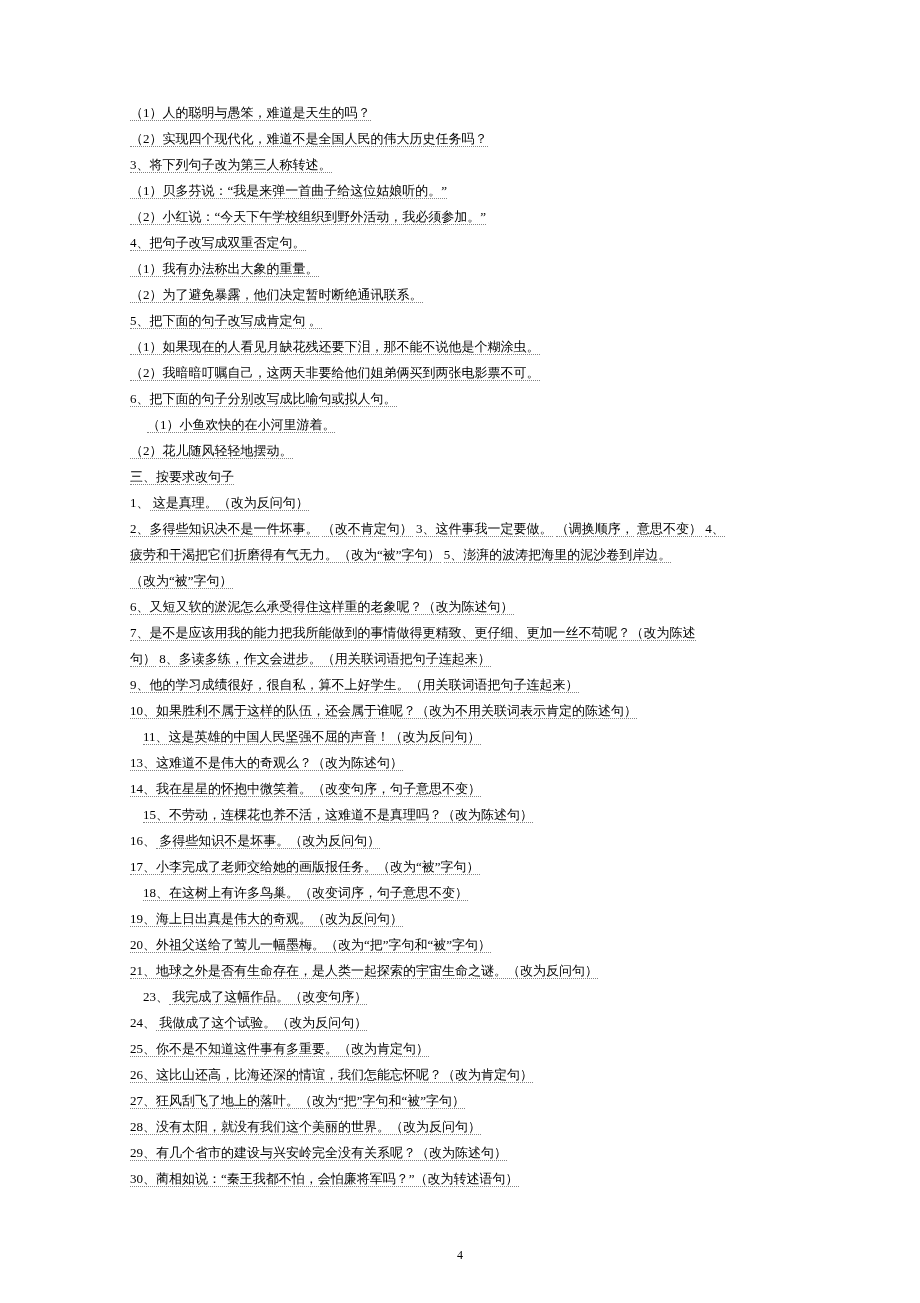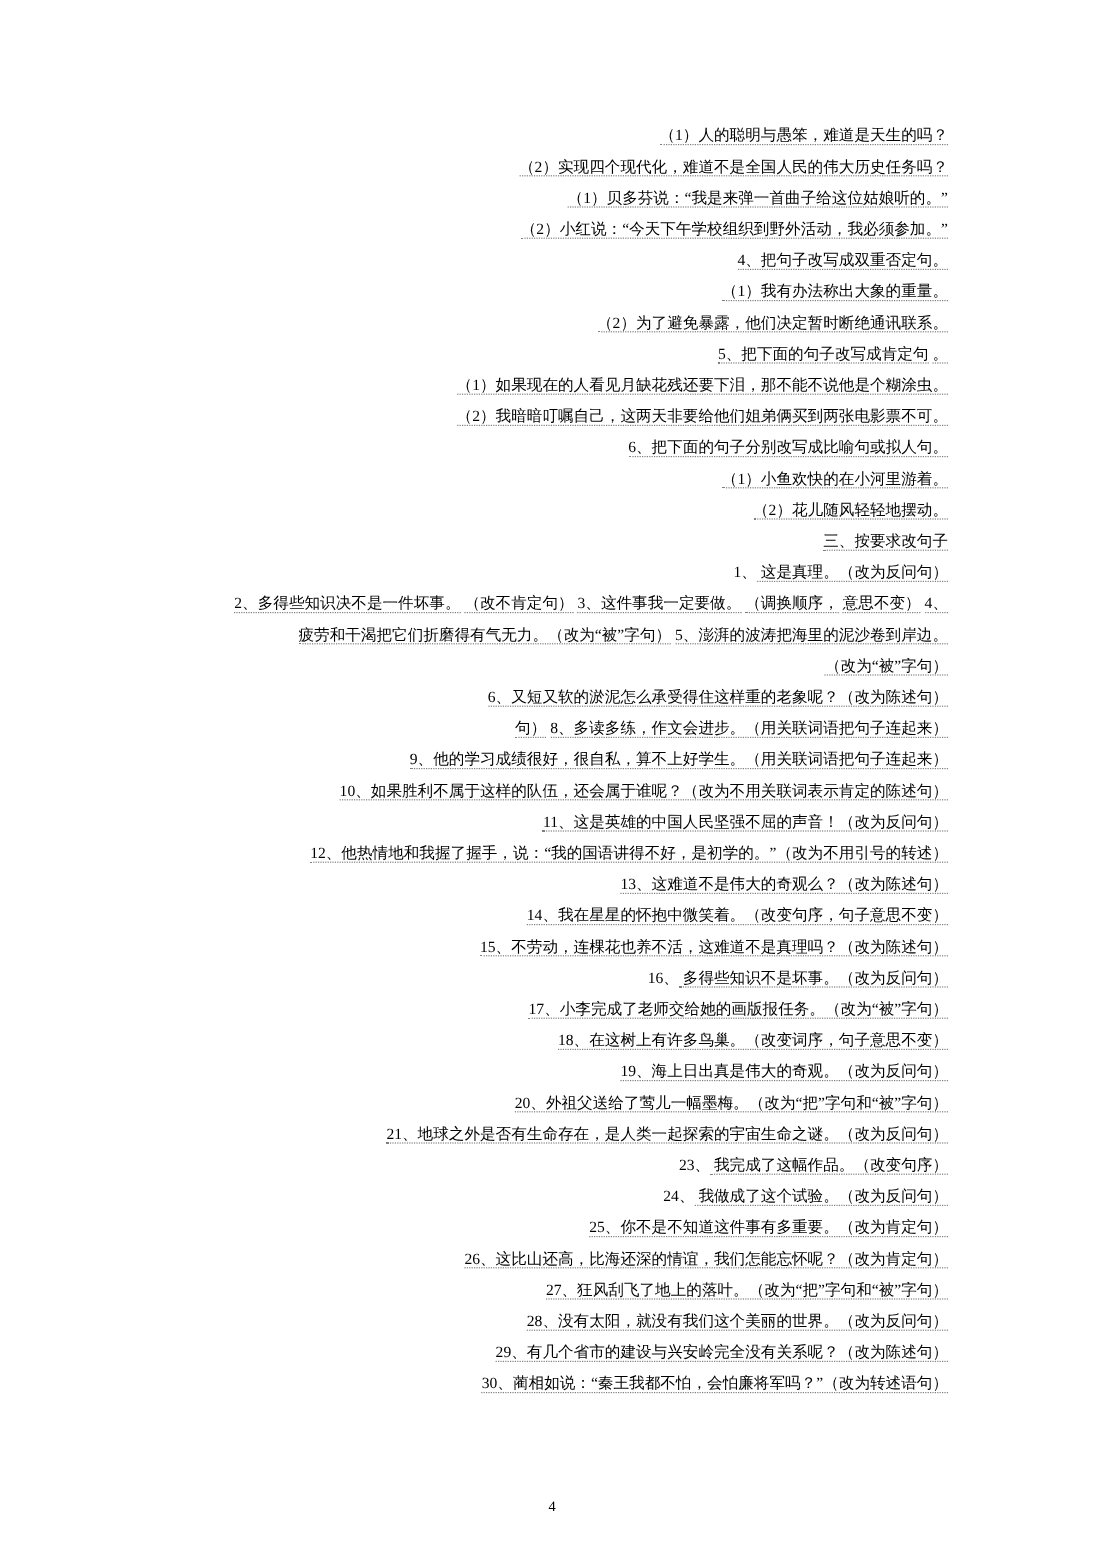--- a/index.html
+++ b/index.html
@@ -14,21 +14,20 @@
   .page {
     width: 920px;
     min-height: 1303px;
     padding: 100px 130px 40px 130px;
     box-sizing: border-box;
     position: relative;
   }
   .line {
     white-space: normal;
     word-break: break-all;
-    text-align: right;
   }
   .seg {
     display: inline;
   }
   .underline {
     border-bottom: 1px dotted rgba(0,0,0,0.5);
   }
   .indent-1 { padding-left: 1em; }
   .indent-2 { padding-left: 1.3em; }
   .page-num {
@@ -39,42 +38,43 @@
     font-size: 12px;
   }
 </style>
 </head>
 <body>
 
 <div class="page">
   <div id="content">
       <div class="line"><span class="seg underline">（1）人的聪明与愚笨，难道是天生的吗？</span></div>
       <div class="line"><span class="seg underline">（2）实现四个现代化，难道不是全国人民的伟大历史任务吗？</span></div>
+      <div class="line"><span class="seg underline">3、将下列句子改为第三人称转述。</span></div>
       <div class="line"><span class="seg underline">（1）贝多芬说：“我是来弹一首曲子给这位姑娘听的。”</span></div>
       <div class="line"><span class="seg underline">（2）小红说：“今天下午学校组织到野外活动，我必须参加。”</span></div>
       <div class="line"><span class="seg underline">4、把句子改写成双重否定句。</span></div>
       <div class="line"><span class="seg underline">（1）我有办法称出大象的重量。</span></div>
       <div class="line"><span class="seg underline">（2）为了避免暴露，他们决定暂时断绝通讯联系。</span></div>
       <div class="line"><span class="seg underline">5、把下面的句子改写成肯定句</span><span class="seg">      </span><span class="seg underline">。</span></div>
       <div class="line"><span class="seg underline">（1）如果现在的人看见月缺花残还要下泪，那不能不说他是个糊涂虫。</span></div>
       <div class="line"><span class="seg underline">（2）我暗暗叮嘱自己，这两天非要给他们姐弟俩买到两张电影票不可。</span></div>
       <div class="line"><span class="seg underline">6、把下面的句子分别改写成比喻句或拟人句。</span></div>
       <div class="line indent-2"><span class="seg underline">（1）小鱼欢快的在小河里游着。</span></div>
       <div class="line"><span class="seg underline">（2）花儿随风轻轻地摆动。</span></div>
       <div class="line"><span class="seg underline">三、按要求改句子</span></div>
       <div class="line"><span class="seg">1、</span><span class="seg underline">     这是真理。（改为反问句）</span></div>
       <div class="line"><span class="seg underline">2、多得些知识决不是一件坏事。</span><span class="seg">    </span><span class="seg underline">（改不肯定句）</span><span class="seg">    </span><span class="seg underline">3、这件事我一定要做。</span><span class="seg">    </span><span class="seg underline">（调换顺序，</span><span class="seg">  </span><span class="seg underline">意思不变）</span><span class="seg">    </span><span class="seg underline">4、</span></div>
       <div class="line"><span class="seg underline">疲劳和干渴把它们折磨得有气无力。（改为“被”字句）</span><span class="seg">                 </span><span class="seg underline">5、澎湃的波涛把海里的泥沙卷到岸边。</span></div>
       <div class="line"><span class="seg underline">（改为“被”字句）</span></div>
       <div class="line"><span class="seg underline">6、又短又软的淤泥怎么承受得住这样重的老象呢？（改为陈述句）</span></div>
+      <div class="line"><span class="seg underline">7、是不是应该用我的能力把我所能做到的事情做得更精致、更仔细、更加一丝不苟呢？（改为陈述</span></div>
       <div class="line"><span class="seg underline">句）</span><span class="seg">    </span><span class="seg underline">8、多读多练，作文会进步。（用关联词语把句子连起来）</span></div>
       <div class="line"><span class="seg underline">9、他的学习成绩很好，很自私，算不上好学生。（用关联词语把句子连起来）</span></div>
       <div class="line"><span class="seg underline">10、如果胜利不属于这样的队伍，还会属于谁呢？（改为不用关联词表示肯定的陈述句）</span></div>
       <div class="line indent-1"><span class="seg underline">11、这是英雄的中国人民坚强不屈的声音！（改为反问句）</span></div>
-      <div class="line"><span class="seg underline">12、他热情地和我握了握手，说：“我的国语讲得不好，是初学的。”（改为不用引号的转述）</span></div>
       <div class="line"><span class="seg underline">13、这难道不是伟大的奇观么？（改为陈述句）</span></div>
       <div class="line"><span class="seg underline">14、我在星星的怀抱中微笑着。（改变句序，句子意思不变）</span></div>
       <div class="line indent-1"><span class="seg underline">15、不劳动，连棵花也养不活，这难道不是真理吗？（改为陈述句）</span></div>
       <div class="line"><span class="seg">16、</span><span class="seg underline">     多得些知识不是坏事。（改为反问句）</span></div>
       <div class="line"><span class="seg underline">17、小李完成了老师交给她的画版报任务。（改为“被”字句）</span></div>
       <div class="line indent-1"><span class="seg underline">18、在这树上有许多鸟巢。（改变词序，句子意思不变）</span></div>
       <div class="line"><span class="seg underline">19、海上日出真是伟大的奇观。（改为反问句）</span></div>
       <div class="line"><span class="seg underline">20、外祖父送给了莺儿一幅墨梅。（改为“把”字句和“被”字句）</span></div>
       <div class="line"><span class="seg underline">21、地球之外是否有生命存在，是人类一起探索的宇宙生命之谜。（改为反问句）</span></div>
       <div class="line indent-1"><span class="seg">23、</span><span class="seg underline">     我完成了这幅作品。（改变句序）</span></div>

